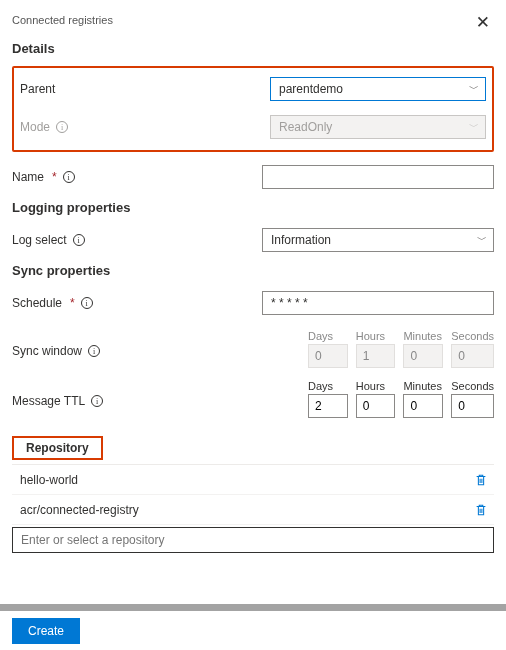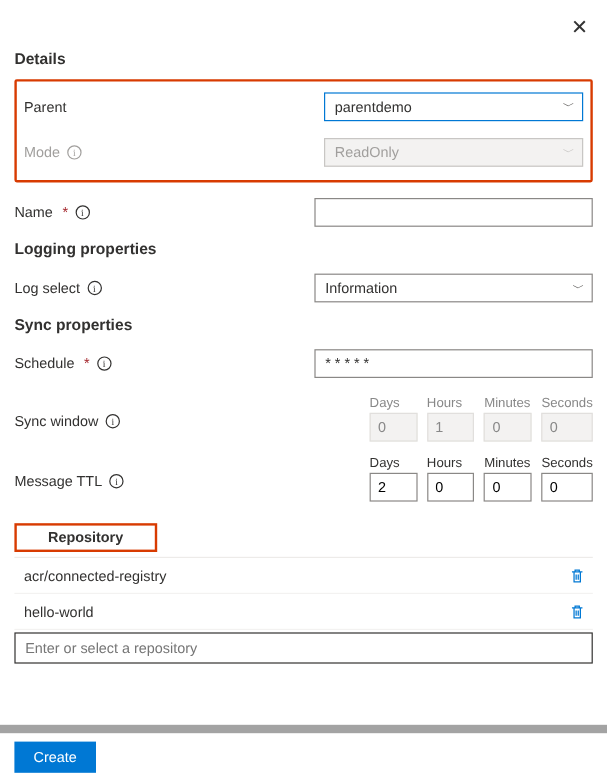--- a/index.html
+++ b/index.html
@@ -39,21 +39,21 @@
     .highlight-box { border: 2px solid #d83b01; border-radius: 2px; padding: 6px 6px 8px 6px; margin-top: 6px; }
     .duration-grid { display: grid; grid-template-columns: repeat(4, 1fr); gap: 8px; margin-left: 46px; }
     .dur-label { font-size: 11px; color: #323130; margin-bottom: 2px; }
     .dur-label.dis { color: #888; }
     .dur-input {
       width: 100%; height: 24px; border: 1px solid #8a8886; background: #fff;
       padding: 0 6px; font-size: 12px; font-family: inherit;
     }
     .dur-input.dis { background: #f3f2f1; border-color: #e1dfdd; color: #888; }
     .tab-highlight {
-      border: 2px solid #d83b01; display: inline-block; padding: 3px 26px;
+      border: 2px solid #d83b01; display: inline-block; padding: 3px 12px;
       font-size: 12px; font-weight: 600; margin-top: 18px; margin-bottom: 4px;
     }
     .divider { height: 1px; background: #edebe9; margin: 0; }
     .repo-row {
       display: flex; align-items: center; height: 30px; padding: 0 6px 0 8px;
       border-bottom: 1px solid #f3f2f1; font-size: 12px;
     }
     .repo-row span:first-child { flex: 1; }
     .trash { width: 14px; height: 14px; color: #0078d4; cursor: pointer; }
     .repo-input {
@@ -72,20 +72,21 @@
     svg.trash-svg { stroke: currentColor; fill: none; stroke-width: 1.2; }
   </style>
 </head>
 <body>
 
 
 
 
 <div class="panel-header">
   <div style="flex:1">
+    <div class="panel-sub">Connected registries</div>
   </div>
   <div class="close-x">✕</div>
 </div>
 
 
 <div class="section-title">Details</div>
 <div class="highlight-box">
   <div class="row">
     <div class="label-col">
       <span>Parent</span>
@@ -187,31 +188,31 @@
     </div>
   </div>
 </div>
 
 
 <div class="tab-highlight">Repository</div>
 <div class="divider"></div>
 
 <div id="repo-list">
     <div class="repo-row">
+      <span>hello-world</span>
+      <span class="trash"><svg class="trash-svg" viewBox="0 0 16 16" width="14" height="14">
+          <path d="M3 4h10M6 4V2.5h4V4M5 4v9.5h6V4M7 6.5v5M9 6.5v5"></path>
+        </svg></span>
+    </div>
+    <div class="repo-row">
       <span>acr/connected-registry</span>
       <span class="trash"><svg class="trash-svg" viewBox="0 0 16 16" width="14" height="14">
           <path d="M3 4h10M6 4V2.5h4V4M5 4v9.5h6V4M7 6.5v5M9 6.5v5"></path>
         </svg></span>
     </div>
-    <div class="repo-row">
-      <span>hello-world</span>
-      <span class="trash"><svg class="trash-svg" viewBox="0 0 16 16" width="14" height="14">
-          <path d="M3 4h10M6 4V2.5h4V4M5 4v9.5h6V4M7 6.5v5M9 6.5v5"></path>
-        </svg></span>
-    </div>
   </div>
 
 <input class="repo-input" placeholder="Enter or select a repository" style="">
 
 
 <div class="footer">
   <button class="create-btn">Create</button>
 </div>
 
 

